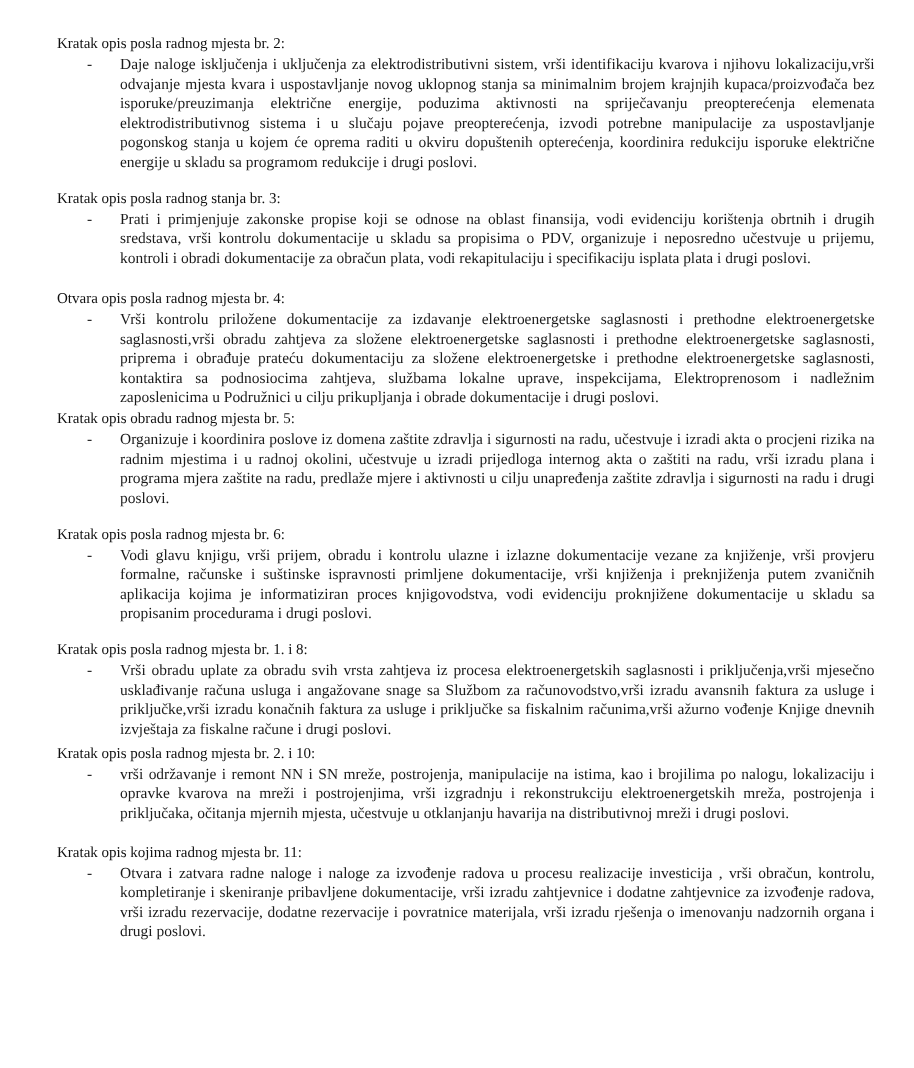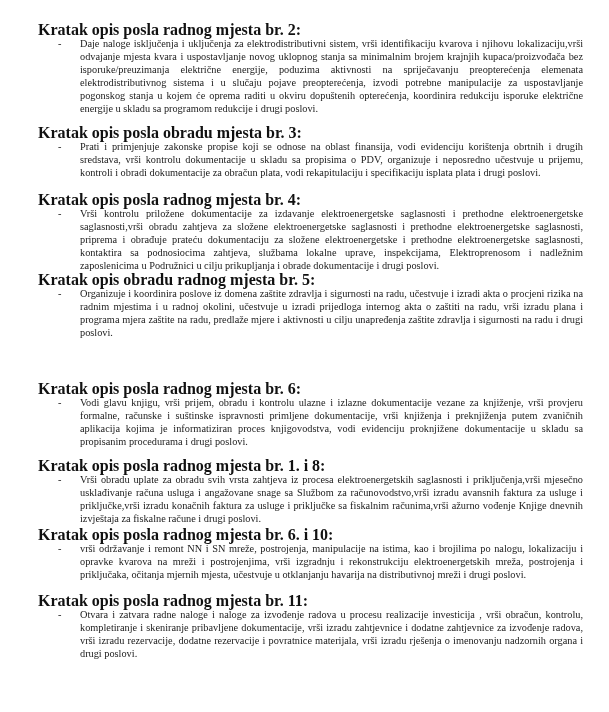--- a/index.html
+++ b/index.html
@@ -18,22 +18,22 @@
     .page {
       position: absolute;
       left: 38px;
       top: 23px;
       width: 545px;
     }
     .section {
       margin: 0;
     }
     .section-heading {
-      font-weight: bold;
-      font-size: 16px;
+      font-weight: normal;
+      font-size: 10px;
       line-height: 13px;
       margin: 0;
       color: #111;
     }
     .item {
       position: relative;
       padding-left: 42px;
       font-size: 10.3px;
       line-height: 13.1px;
       text-align: justify;
@@ -41,48 +41,48 @@
     }
     .item-dash {
       position: absolute;
       left: 20px;
       top: 0;
     }
     .s2 { height: 103px; }
     .s3 { height: 67px; }
     .s4 { height: 80px; }
     .s5 { height: 77px; }
-    .s6 { height: 77px; margin-top: 32px; }
+    .s6 { height: 77px; }
     .s7 { height: 69px; }
     .s9 { height: 66px; }
     .s11 { height: 80px; }
   </style>
 </head>
 <body>
 
 <div class="page">
 
   <div class="section s2">
     <p class="section-heading">Kratak opis posla radnog mjesta br. 2:</p>
     <div class="item">
       <span class="item-dash">-</span>
       <span>Daje naloge isključenja i uključenja za elektrodistributivni sistem, vrši identifikaciju kvarova i njihovu lokalizaciju,vrši odvajanje mjesta kvara i uspostavljanje novog uklopnog stanja sa minimalnim brojem krajnjih kupaca/proizvođača bez isporuke/preuzimanja električne energije, poduzima aktivnosti na spriječavanju preopterećenja elemenata elektrodistributivnog sistema i u slučaju pojave preopterećenja, izvodi potrebne manipulacije za uspostavljanje pogonskog stanja u kojem će oprema raditi u okviru dopuštenih opterećenja, koordinira redukciju isporuke električne energije u skladu sa programom redukcije i drugi poslovi.</span>
     </div>
   </div>
 
   <div class="section s3">
-    <p class="section-heading">Kratak opis posla obradu mjesta br. 3:</p>
+    <p class="section-heading">Kratak opis posla radnog stanja br. 3:</p>
     <div class="item">
       <span class="item-dash">-</span>
       <span>Prati i primjenjuje zakonske propise koji se odnose na oblast finansija, vodi evidenciju korištenja obrtnih i drugih sredstava, vrši kontrolu dokumentacije u skladu sa propisima o PDV, organizuje i neposredno učestvuje u prijemu, kontroli i obradi dokumentacije za obračun plata, vodi rekapitulaciju i specifikaciju isplata plata i drugi poslovi.</span>
     </div>
   </div>
 
   <div class="section s4">
-    <p class="section-heading">Kratak opis posla radnog mjesta br. 4:</p>
+    <p class="section-heading">Otvara opis posla radnog mjesta br. 4:</p>
     <div class="item">
       <span class="item-dash">-</span>
       <span>Vrši kontrolu priložene dokumentacije za izdavanje elektroenergetske saglasnosti i prethodne elektroenergetske saglasnosti,vrši obradu zahtjeva za složene elektroenergetske saglasnosti i prethodne elektroenergetske saglasnosti, priprema i obrađuje prateću dokumentaciju za složene elektroenergetske i prethodne elektroenergetske saglasnosti, kontaktira sa podnosiocima zahtjeva, službama lokalne uprave, inspekcijama, Elektroprenosom i nadležnim zaposlenicima u Podružnici u cilju prikupljanja i obrade dokumentacije i drugi poslovi.</span>
     </div>
   </div>
 
   <div class="section s5">
     <p class="section-heading">Kratak opis obradu radnog mjesta br. 5:</p>
     <div class="item">
       <span class="item-dash">-</span>
@@ -100,28 +100,28 @@
 
   <div class="section s7">
     <p class="section-heading">Kratak opis posla radnog mjesta br. 1. i 8:</p>
     <div class="item">
       <span class="item-dash">-</span>
       <span>Vrši obradu uplate za obradu svih vrsta zahtjeva iz procesa elektroenergetskih saglasnosti i priključenja,vrši mjesečno usklađivanje računa usluga i angažovane snage sa Službom za računovodstvo,vrši izradu avansnih faktura za usluge i priključke,vrši izradu konačnih faktura za usluge i priključke sa fiskalnim računima,vrši ažurno vođenje Knjige dnevnih izvještaja za fiskalne račune i drugi poslovi.</span>
     </div>
   </div>
 
   <div class="section s9">
-    <p class="section-heading">Kratak opis posla radnog mjesta br. 6. i 10:</p>
+    <p class="section-heading">Kratak opis posla radnog mjesta br. 2. i 10:</p>
     <div class="item">
       <span class="item-dash">-</span>
       <span>vrši održavanje i remont NN i SN mreže, postrojenja, manipulacije na istima, kao i brojilima po nalogu, lokalizaciju i opravke kvarova na mreži i postrojenjima, vrši izgradnju i rekonstrukciju elektroenergetskih mreža, postrojenja i priključaka, očitanja mjernih mjesta, učestvuje u otklanjanju havarija na distributivnoj mreži i drugi poslovi.</span>
     </div>
   </div>
 
   <div class="section s11">
-    <p class="section-heading">Kratak opis posla radnog mjesta br. 11:</p>
+    <p class="section-heading">Kratak opis kojima radnog mjesta br. 11:</p>
     <div class="item">
       <span class="item-dash">-</span>
       <span>Otvara i zatvara radne naloge i naloge za izvođenje radova u procesu realizacije investicija , vrši obračun, kontrolu, kompletiranje i skeniranje pribavljene dokumentacije, vrši izradu zahtjevnice i dodatne zahtjevnice za izvođenje radova, vrši izradu rezervacije, dodatne rezervacije i povratnice materijala, vrši izradu rješenja o imenovanju nadzornih organa i drugi poslovi.</span>
     </div>
   </div>
 
 </div>
 
 </body></html>

